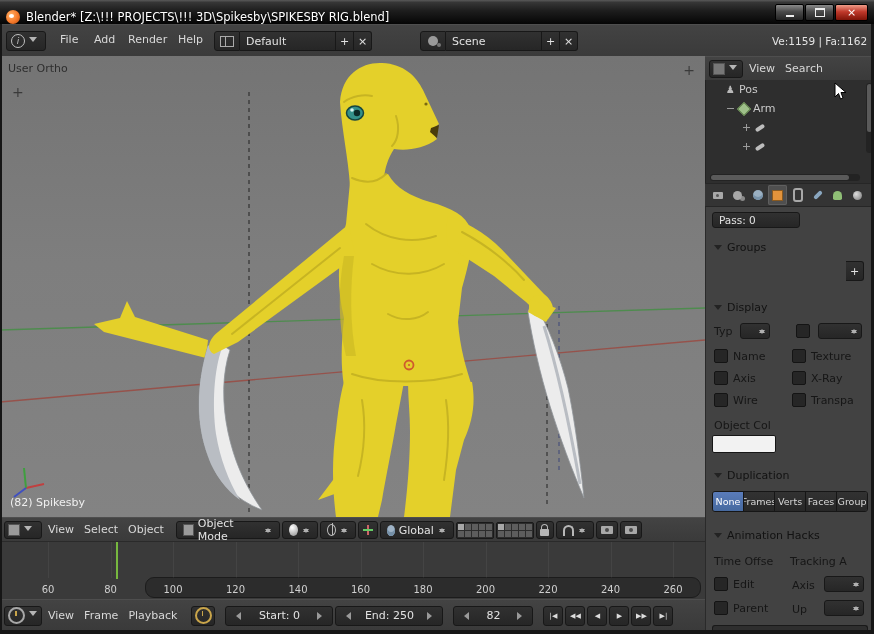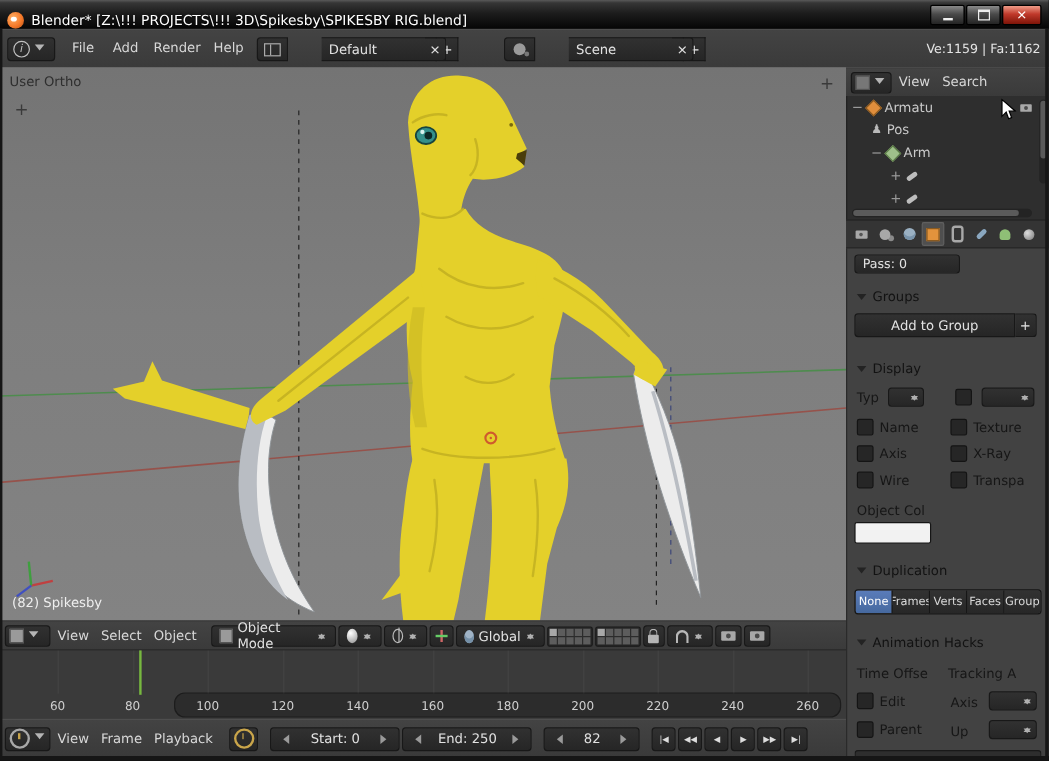--- a/index.html
+++ b/index.html
@@ -21,21 +21,21 @@
     background:linear-gradient(#8a8a8a,#4a4a4a 45%,#242424);display:flex;align-items:center;justify-content:center;}
   .wbtn.close{width:31px;background:linear-gradient(#ef9c88,#c0392b 45%,#7e1408);color:#fff;font-size:11px;line-height:1;}
   .glyph-min{width:8px;height:2px;background:#eee;margin-top:6px;}
   .glyph-max{width:8px;height:6px;border:1px solid #eee;border-top:2px solid #eee;}
   
   .hdr{background:linear-gradient(#434343,#3a3a3a);border-top:1px solid #4e4e4e;border-bottom:1px solid #232323;}
   .menu{color:#d8d8d8;padding:0 4px;line-height:20px;}
   .btn,.field{background:linear-gradient(#313131,#262626);border:1px solid #181818;
     border-radius:3px;color:#e2e2e2;display:flex;align-items:center;box-sizing:border-box;}
   .field{padding:0 6px;gap:4px;}
-  .seg{border-radius:0;border-left:none;margin-left:28px;}
+  .seg{border-radius:0;border-left:none;}
   .seg-first{border-radius:3px 0 0 3px;}
   .seg-last{border-radius:0 3px 3px 0;border-left:none;}
   .ud{position:relative;width:9px;height:11px;flex:0 0 9px;margin-left:auto;}
   .ud::before{content:"";position:absolute;left:1px;top:0;border:3.5px solid transparent;border-bottom:4px solid #b0b0b0;}
   .ud::after{content:"";position:absolute;left:1px;bottom:0;border:3.5px solid transparent;border-top:4px solid #b0b0b0;}
   .arl{width:0;height:0;border:4px solid transparent;border-right:5px solid #9a9a9a;margin-right:2px;}
   .arr{width:0;height:0;border:4px solid transparent;border-left:5px solid #9a9a9a;margin-left:2px;}
   .dtri{width:0;height:0;border:4px solid transparent;border-top:5px solid #b5b5b5;margin-left:4px;}
   
   #infobar{left:0;top:24px;width:874px;height:32px;}
@@ -408,26 +408,20 @@
   <div class="hrow">
     <div class="btn" style="width:34px;height:18px;padding:0 3px;">
       <span class="mini-icon-cube" style="background:#777;"></span>
         <span class="dtri"></span>
     </div>
     <span class="menu">View</span>
     <span class="menu">Search</span>
   </div>
 </div>
 <div class="abs" id="outliner">
-  <div class="orow">
-    <span class="exp"></span>
-    <span class="arma-icon"></span>
-    <span>Armatu</span>
-    <span class="cam-icon" style="margin-left:auto;margin-right:14px;transform:scale(.8);"></span>
-  </div>
   <div class="orow" style="padding-left:20px;">
     <span style="color:#b9b9b9;font-size:10px;">♟</span>
     <span>Pos</span>
   </div>
   <div class="orow" style="padding-left:20px;">
     <span class="exp"></span>
     <span class="arma-icon" style="background:#9fc08a;border-color:#5a7a46;"></span>
     <span>Arm</span>
   </div>
   <div class="orow" style="padding-left:36px;">
@@ -475,23 +469,20 @@
 </div>
 
 <div class="abs" id="props">
   <div class="abs field" style="left:6px;top:5px;width:88px;height:16px;font-size:10.5px;">
     <span>Pass: 0</span>
   </div>
 
   <div class="phead" style="left:8px;top:34px;">
     <span class="ptri"></span>
     <span>Groups</span>
-  </div>
-  <div class="abs btn seg-first" style="left:6px;top:54px;width:134px;height:20px;justify-content:center;">
-    <span>Add to Group</span>
   </div>
   <div class="abs btn seg-last" style="left:140px;top:54px;width:18px;height:20px;justify-content:center;">
     <span>+</span>
   </div>
 
   <div class="phead" style="left:8px;top:94px;">
     <span class="ptri"></span>
     <span>Display</span>
   </div>
   <span class="plabel" style="left:8px;top:118px;">Typ</span>

